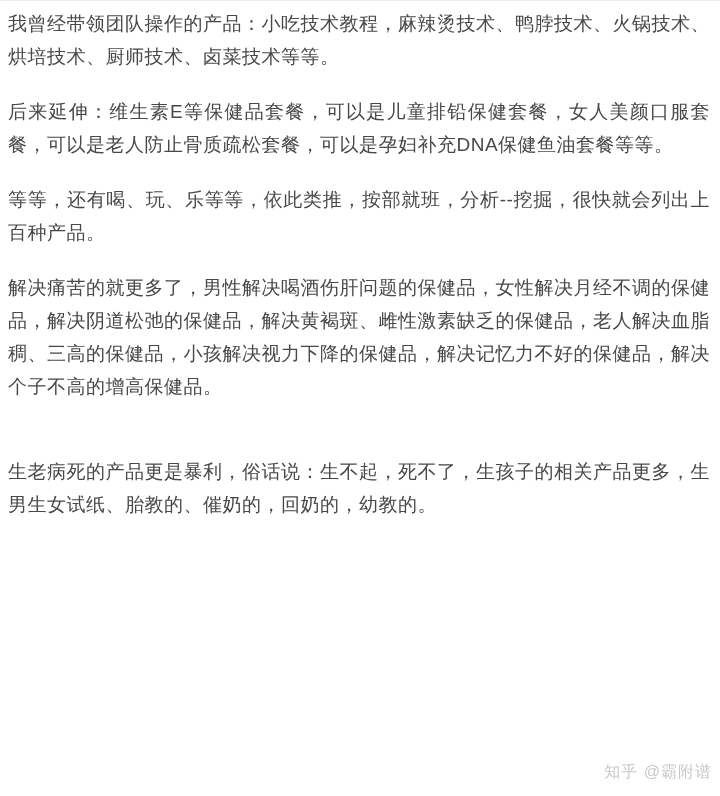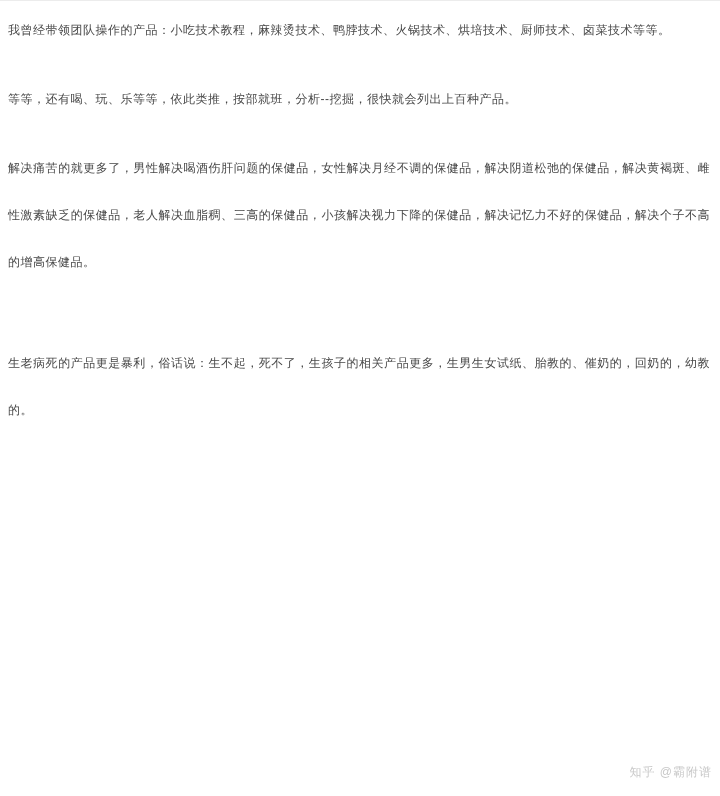--- a/index.html
+++ b/index.html
@@ -14,45 +14,47 @@
     overflow: hidden;
     border-top: 1px solid #ececec;
     box-sizing: border-box;
     font-family: "Liberation Sans", sans-serif;
   }
   .article {
     padding: 6px 10px 0 8px;
   }
   .article p {
     margin: 0 0 22px 0;
-    font-size: 12px;
-    line-height: 47px;
+    font-size: 19px;
+    line-height: 33px;
     letter-spacing: 0.5px;
     color: #484848;
     text-align: justify;
     word-break: break-all;
   }
   .gap-before {
     margin-top: 54px !important;
+    font-family: Liberation Mono, monospace;
   }
   .watermark {
     position: absolute;
     right: 8px;
     bottom: 12px;
-    font-size: 12px;
+    font-size: 16px;
     line-height: 24px;
     letter-spacing: 1px;
     color: #c9c9c9;
     white-space: nowrap;
     user-select: none;
   }
 </style>
 </head>
 <body>
 
 <div class="article">
   <p>我曾经带领团队操作的产品：小吃技术教程，麻辣烫技术、鸭脖技术、火锅技术、烘培技术、厨师技术、卤菜技术等等。</p>
+  <p>后来延伸：维生素E等保健品套餐，可以是儿童排铅保健套餐，女人美颜口服套餐，可以是老人防止骨质疏松套餐，可以是孕妇补充DNA保健鱼油套餐等等。</p>
   <p>等等，还有喝、玩、乐等等，依此类推，按部就班，分析--挖掘，很快就会列出上百种产品。</p>
   <p>解决痛苦的就更多了，男性解决喝酒伤肝问题的保健品，女性解决月经不调的保健品，解决阴道松弛的保健品，解决黄褐斑、雌性激素缺乏的保健品，老人解决血脂稠、三高的保健品，小孩解决视力下降的保健品，解决记忆力不好的保健品，解决个子不高的增高保健品。</p>
   <p class="gap-before">生老病死的产品更是暴利，俗话说：生不起，死不了，生孩子的相关产品更多，生男生女试纸、胎教的、催奶的，回奶的，幼教的。</p>
 </div>
 
 <div class="watermark">知乎 @霸附谱</div>
 
 </body></html>

